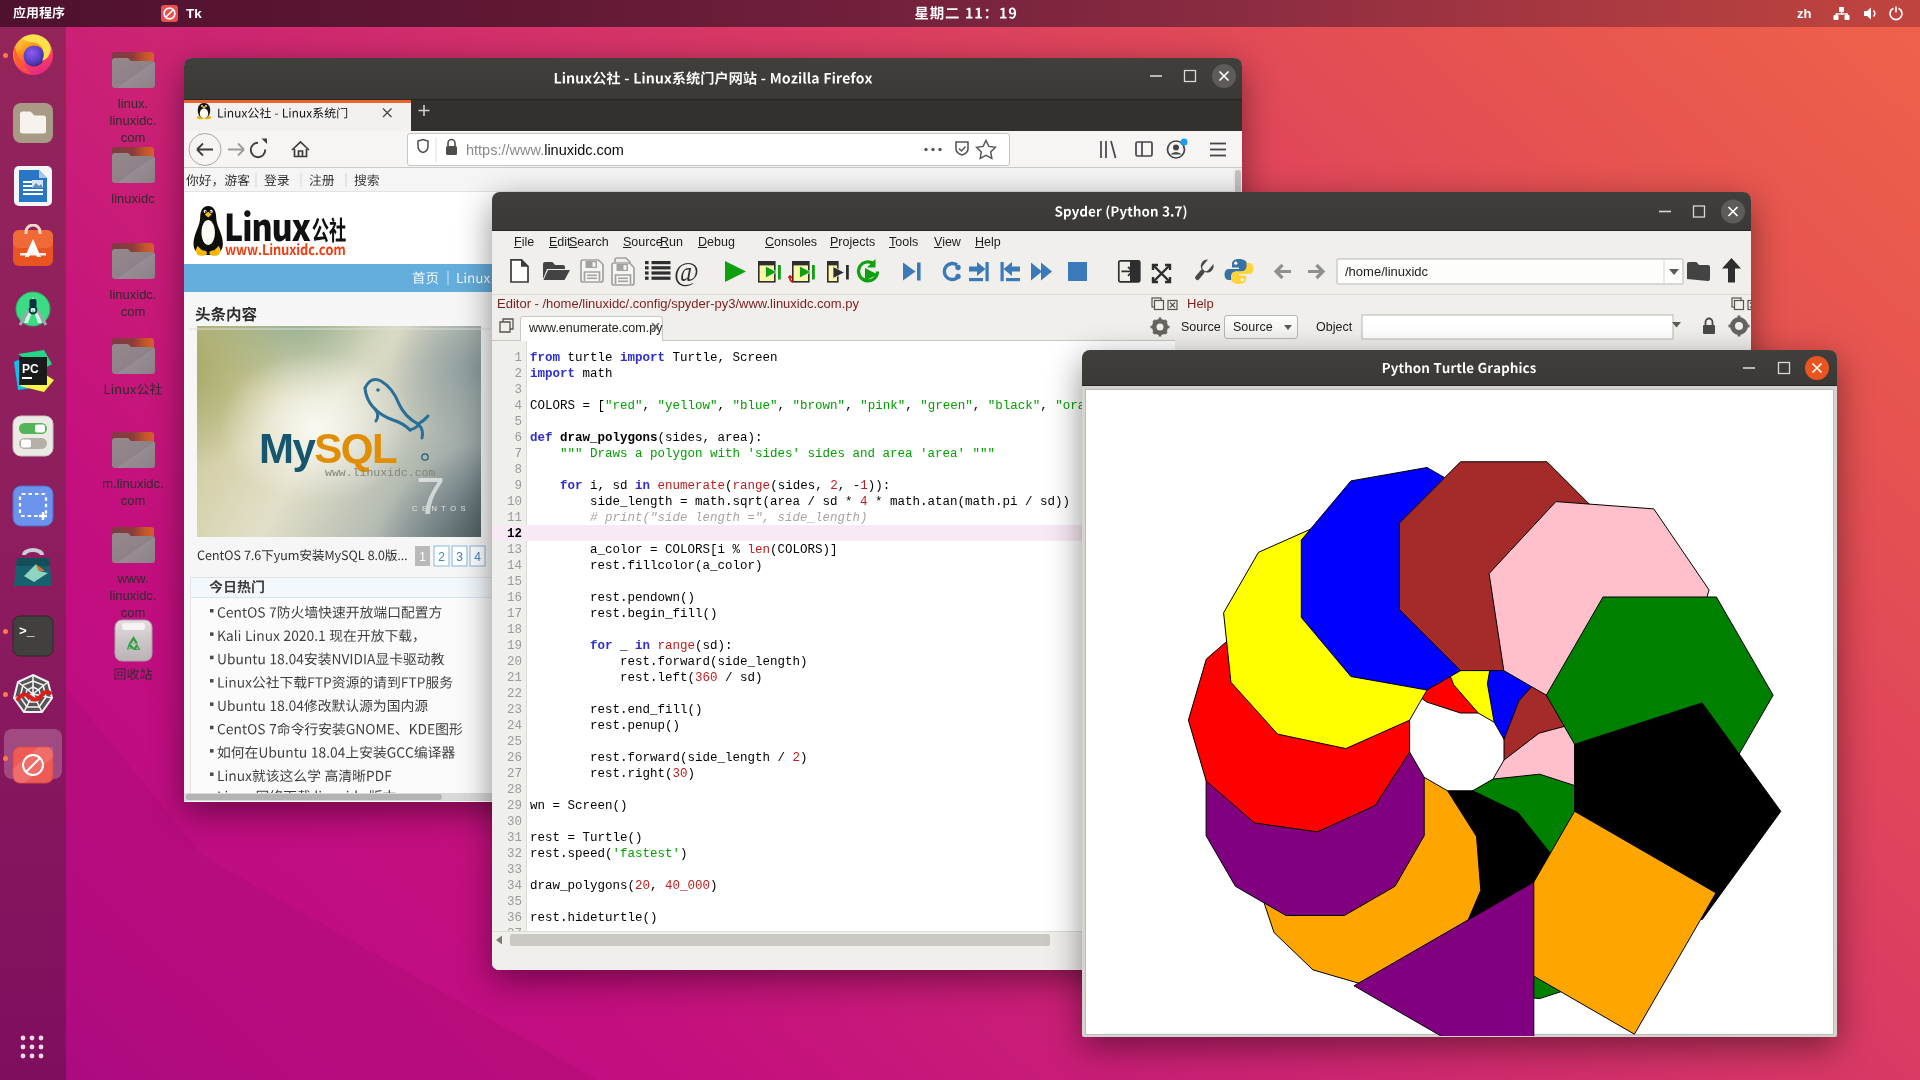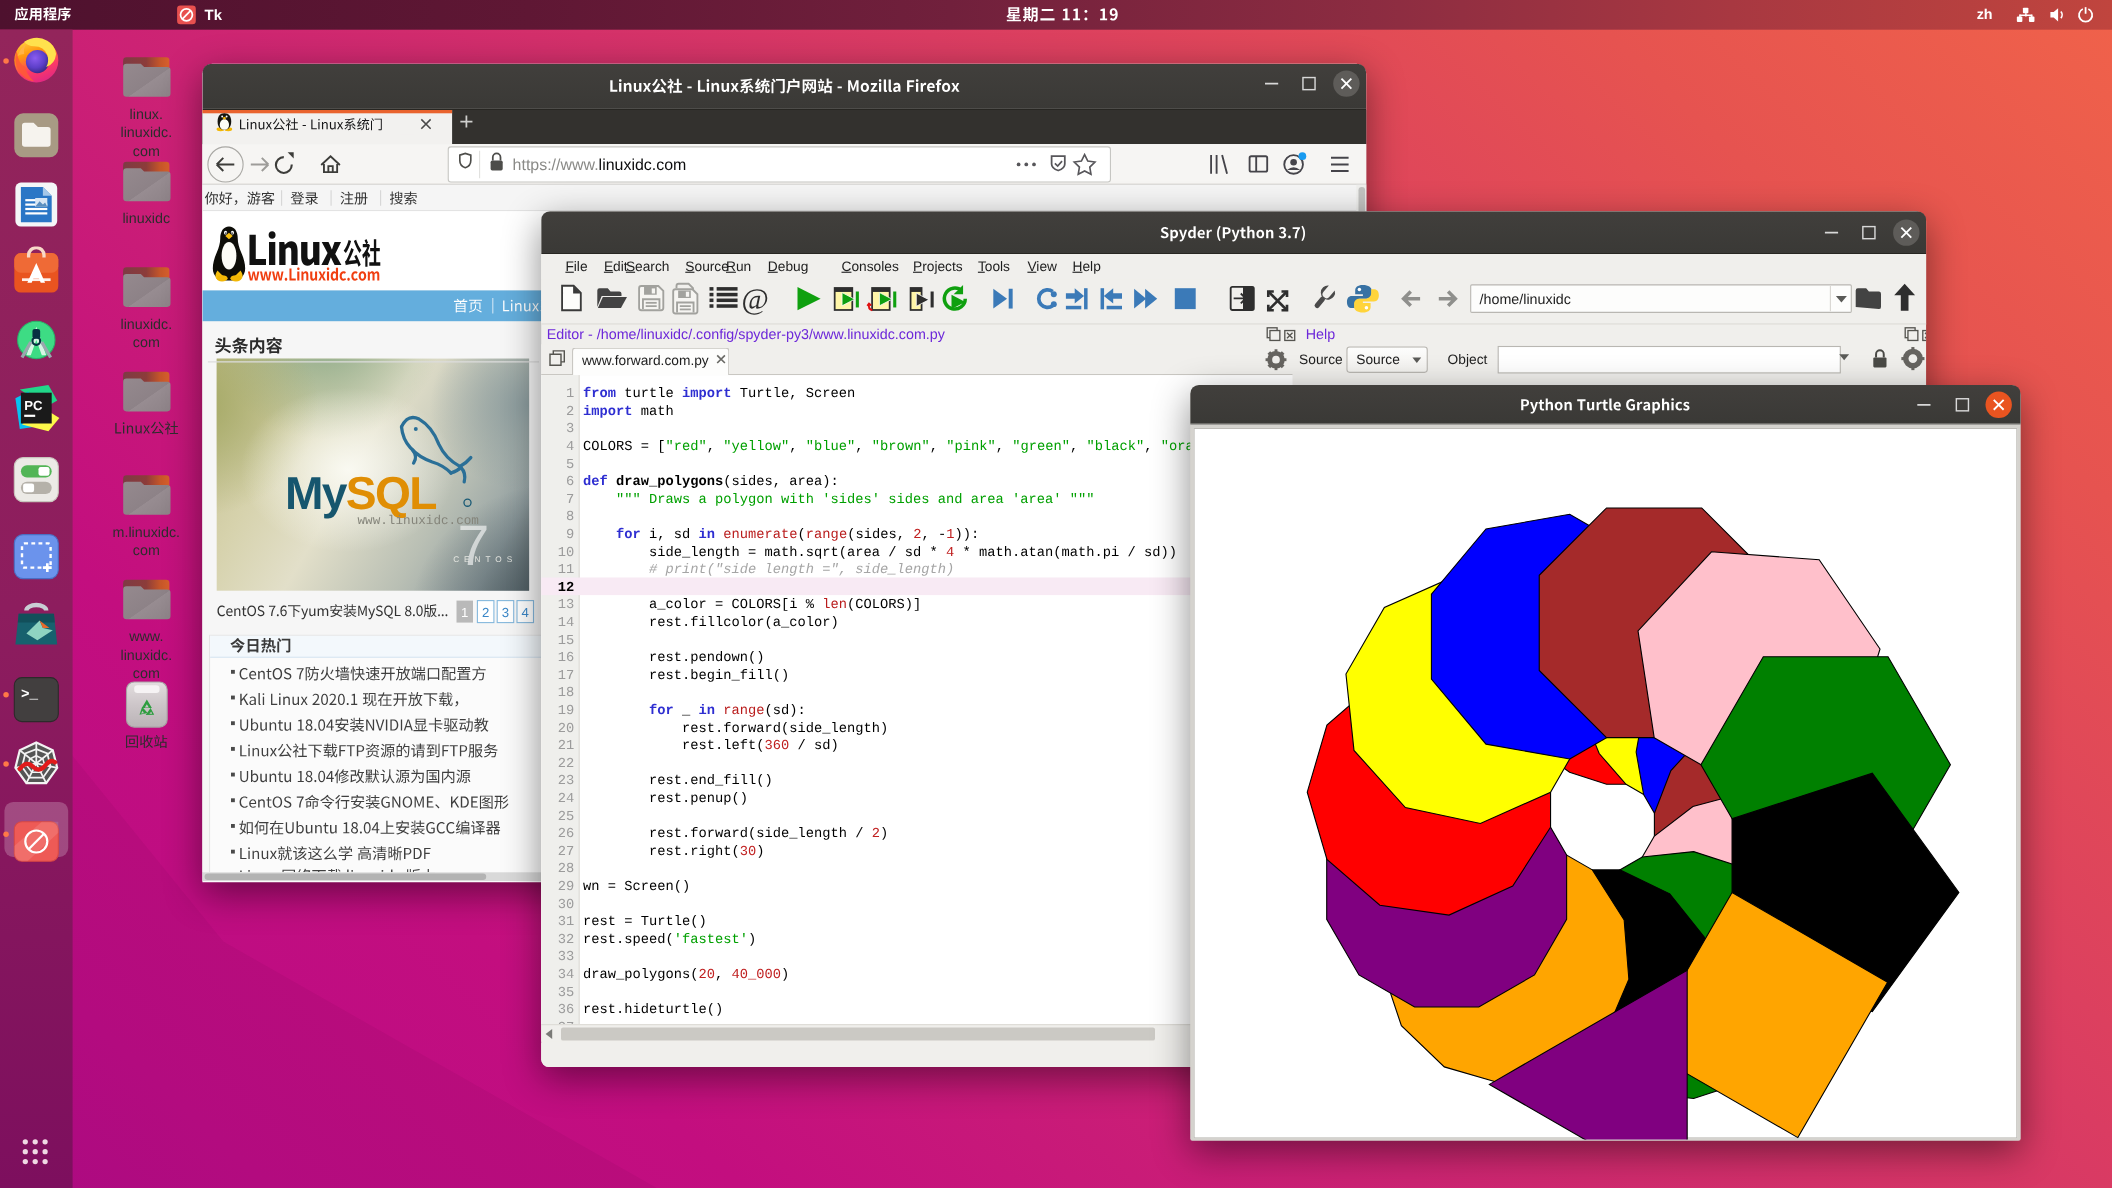--- a/index.html
+++ b/index.html
@@ -24,21 +24,21 @@
 #ffurl{position:absolute;left:223px;top:2px;width:603px;height:33px;background:#fff;border:1px solid #c6c6c2;border-radius:3px}
 #ffpage{position:absolute;left:0;top:110px;width:1058px;height:625px;background:#f6f6f6;overflow:hidden}
 #ffhs{position:absolute;left:0;top:735px;width:1058px;height:8px;background:#d9d9d9}
 #ffvs{position:absolute;right:0;top:110px;width:9px;height:625px;background:#efefed}
 
 #sp{left:492px;top:192px;width:1259px;height:778px;background:#f0efec;border-radius:9px 9px 7px 7px}
 #sp .tbar{height:39px}
 #spmenu{position:absolute;left:0;top:39px;width:100%;height:23px;background:#f0efec;font-size:12.5px;color:#1d1d1d}
 #spmenu span{position:absolute;top:4px}
 #sptools{position:absolute;left:0;top:62px;width:100%;height:41px;background:#f0efec;border-bottom:1px solid #dddbd6}
-#sphdr{position:absolute;left:0;top:103px;width:100%;height:18px;font-size:13px;color:#6d28d9}
+#sphdr{position:absolute;left:0;top:103px;width:100%;height:18px;font-size:13px;color:#7f1d1d}
 #sptabrow{position:absolute;left:0;top:121px;width:683px;height:28px;background:#f0efec;border-bottom:1px solid #c9c7c2}
 #sptab{position:absolute;left:28px;top:124px;width:143px;height:25px;background:#fdfdfc;border:1px solid #c9c7c2;border-bottom:none;border-radius:3px 3px 0 0;font-size:12.5px;color:#1d1d1d}
 #sped{position:absolute;left:0;top:149px;width:683px;height:590px;background:#fff}
 #spgut{position:absolute;left:0;top:0;width:35px;height:100%;background:#efefec;border-right:1px solid #dddbd6}
 #spcode{position:absolute;left:0px;top:0;width:683px;font-family:"Liberation Mono",monospace;font-size:12.5px;line-height:16px;white-space:pre}
 #spcode .ln{position:absolute;left:0;width:30px;text-align:right;color:#9b9b9b}
 #spcode .cl{position:absolute;left:38px}
 .kw{color:#2e2ed1;font-weight:bold}.st{color:#00a000}.nu{color:#c02020}.co{color:#a5a5a5;font-style:italic}.bi{color:#b91c1c}.bo{font-weight:bold}
 #sphl{position:absolute;left:0px;top:184px;width:683px;height:16px;background:#f8eaf4}
 #spsb{position:absolute;left:0;top:739px;width:683px;height:16px;background:#f0efec;border-top:1px solid #dddbd6}
@@ -620,21 +620,21 @@
 <rect x="676" y="108.5" width="9" height="9"></rect>
         <path d="M678 110.5 l5 5 m0 -5 l-5 5"></path>
 <rect x="1240" y="106" width="9" height="9"></rect>
         <rect x="1242.5" y="108.5" width="9" height="9" fill="#f0efec"></rect>
 <rect x="1256" y="108.5" width="9" height="9"></rect>
         <path d="M1258 110.5 l5 5 m0 -5 l-5 5"></path>
       </g>
     </svg>
     <div id="sptabrow"></div>
     <div id="sptab">
-      <span style="position:absolute;left:8px;top:4px">www.forward.com.py</span>
+      <span style="position:absolute;left:8px;top:4px">www.enumerate.com.py</span>
     </div>
     <svg class="ov" style="width:1259px;height:778px">
 <g transform="translate(8,127)">
         <path d="M0 3 h10 v10 h-10z M3 3 v-3 h10 v10 h-3" fill="none" stroke="#55544f" stroke-width="1.3"></path>
       </g>
 <path d="M160 131 l7 7 m0 -7 l-7 7" stroke="#6a6a66" stroke-width="1.5"></path>
 <g transform="translate(660,127)" fill="#666460">
         <path d="M8 0 a8 8 0 0 1 0 16 a8 8 0 0 1 0 -16z M8 4.5 a3.5 3.5 0 0 0 0 7 a3.5 3.5 0 0 0 0 -7z" fill-rule="evenodd"></path>
 <rect x="6.7" y="-1.5" width="2.6" height="4"></rect>
         <rect x="6.7" y="13.5" width="2.6" height="4"></rect>

